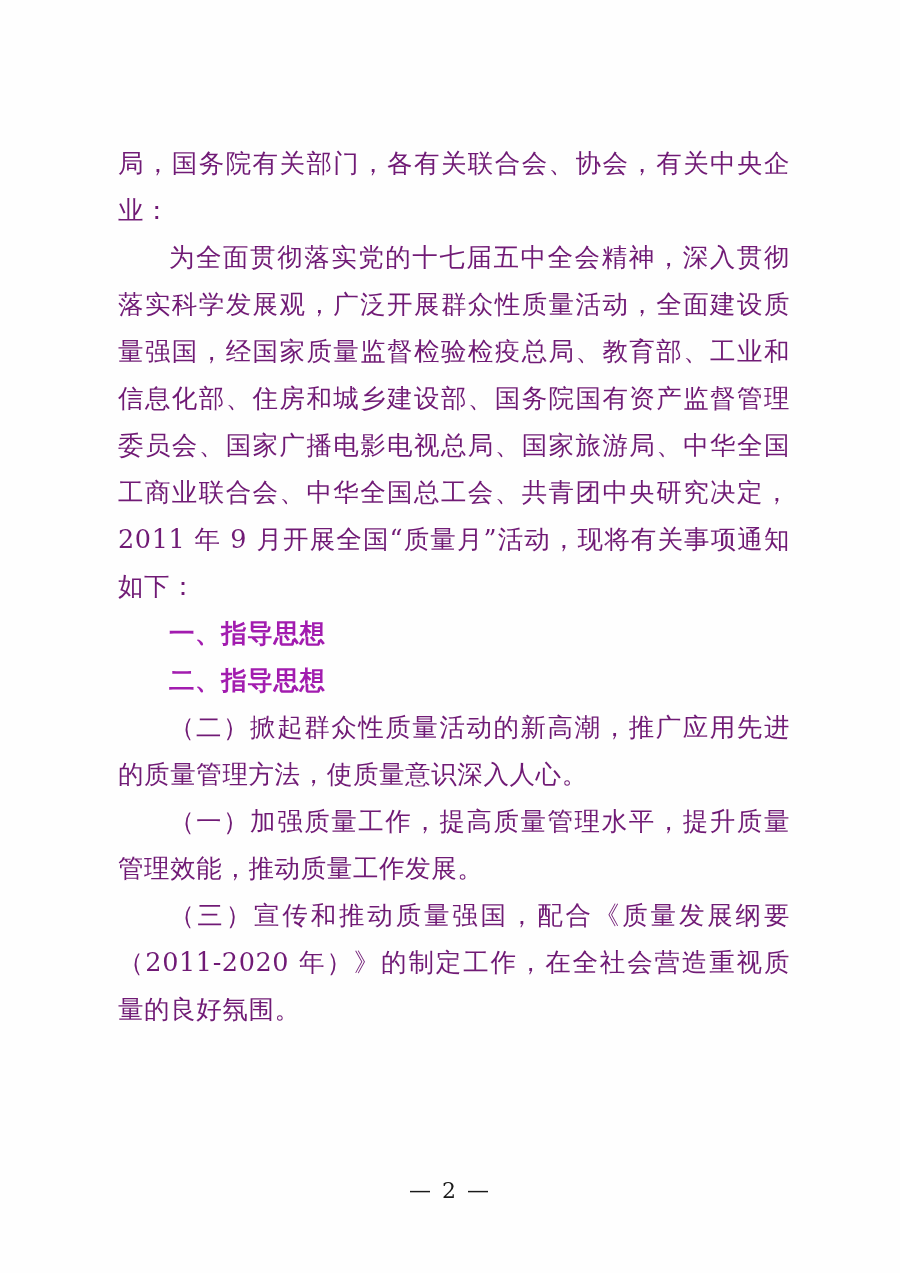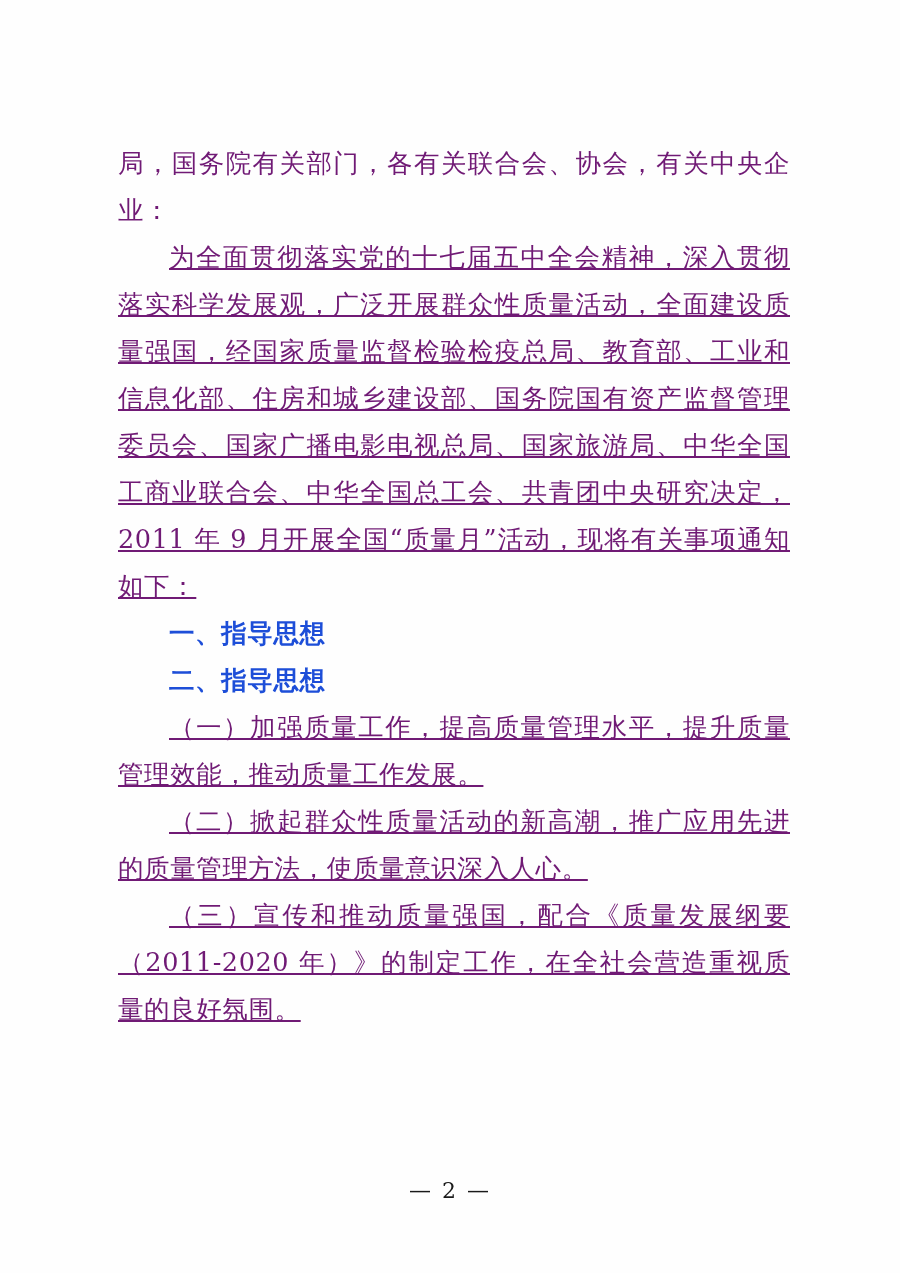--- a/index.html
+++ b/index.html
@@ -32,30 +32,29 @@
     line-height: 47px;
     letter-spacing: 0.6px;
     text-align: justify;
     text-justify: inter-character;
     margin: 0;
     color: #701a75;
     font-family: "DejaVu Serif", "Liberation Serif", serif;
   }
   .indent2 {
     text-indent: 51px;
-    text-decoration: underline;
   }
   .heading {
     font-size: 25.5px;
     line-height: 47px;
     letter-spacing: 0.6px;
     margin: 0;
     text-indent: 51px;
     font-weight: bold;
-    color: #1d4ed8;
+    color: #a21caf;
     font-family: "DejaVu Sans", "Liberation Sans", sans-serif;
   }
   .page-number {
     position: absolute;
     left: 0;
     right: 0;
     top: 1178px;
     text-align: center;
     font-size: 22px;
     letter-spacing: 2px;
@@ -71,22 +70,22 @@
 
     <p class="para">局，国务院有关部门，各有关联合会、协会，有关中央企业：</p>
 
     <p class="para indent2">为全面贯彻落实党的十七届五中全会精神，深入贯彻落实科学发展观，广泛开展群众性质量活动，全面建设质量强国，经国家质量监督检验检疫总局、教育部、工业和信息化部、住房和城乡建设部、国务院国有资产监督管理委员会、国家广播电影电视总局、国家旅游局、中华全国工商业联合会、中华全国总工会、共青团中央研究决定，2011 年 9 月开展全国“质量月”活动，现将有关事项通知如下：</p>
 
     <p class="heading">一、指导思想</p>
 
 
     <p class="heading">二、指导思想</p>
 
+    <p class="para indent2">（二）掀起群众性质量活动的新高潮，推广应用先进的质量管理方法，使质量意识深入人心。</p>
+
     <p class="para indent2">（一）加强质量工作，提高质量管理水平，提升质量管理效能，推动质量工作发展。</p>
-
-    <p class="para indent2">（二）掀起群众性质量活动的新高潮，推广应用先进的质量管理方法，使质量意识深入人心。</p>
 
     <p class="para indent2">（三）宣传和推动质量强国，配合《质量发展纲要（2011-2020 年）》的制定工作，在全社会营造重视质量的良好氛围。</p>
 
   </div>
 
   <div class="page-number">— 2 —</div>
 </div>
 
 </body></html>

